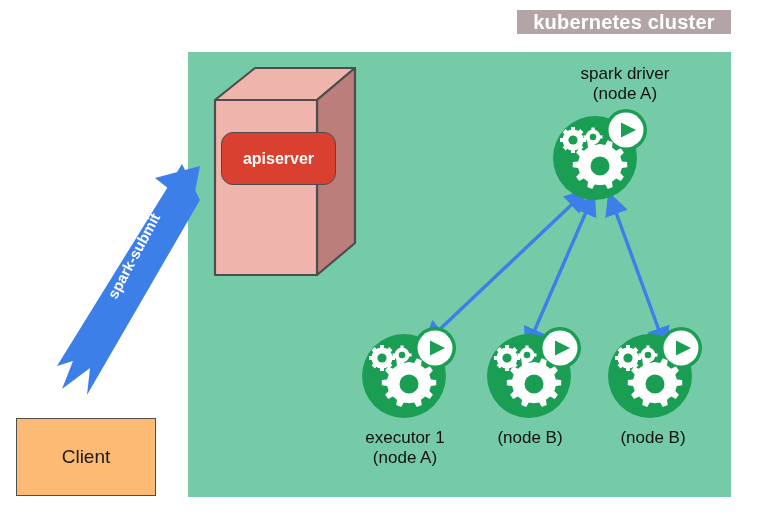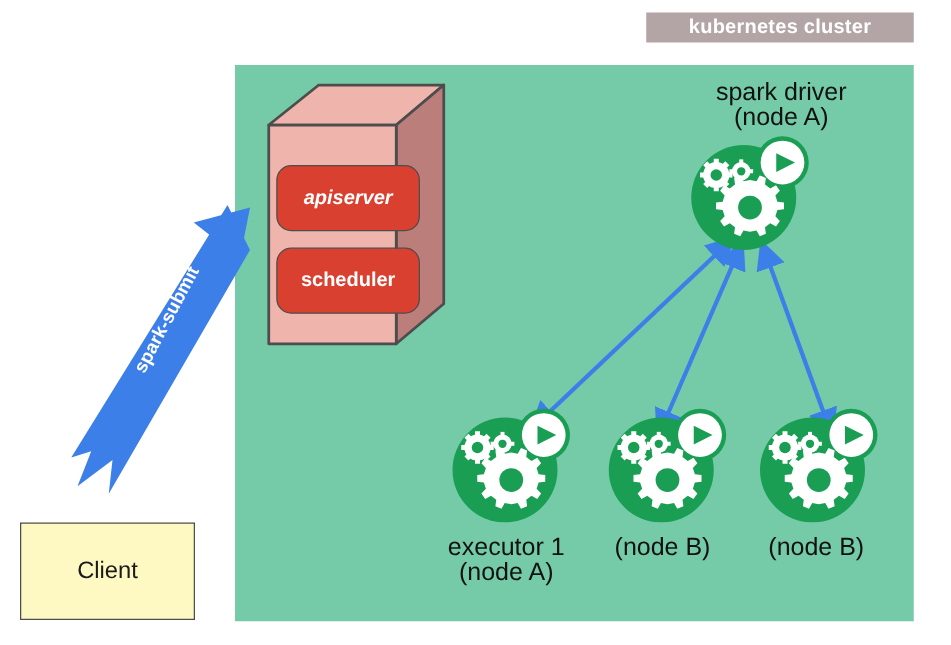--- a/index.html
+++ b/index.html
@@ -30,36 +30,36 @@
     height: 445px;
     background: #75CBA8;
   }
   #cluster-badge {
     left: 517px;
     top: 10px;
     width: 214px;
     height: 24px;
     background: #B3A5A5;
     color: #ffffff;
-    font-size: 16px;
+    font-size: 20px;
     font-weight: bold;
     letter-spacing: 0.2px;
     display: flex;
     align-items: center;
     justify-content: center;
     z-index: 40;
   }
 
   
   #client-box {
     left: 16px;
     top: 418px;
     width: 140px;
     height: 78px;
-    background: #fef9c3;
+    background: #fdba74;
     border: 1px solid #4D4D4D;
     box-sizing: border-box;
     display: flex;
     align-items: center;
     justify-content: center;
   }
   #client-label {
     font-size: 19px;
     color: #1a1a1a;
   }
@@ -108,35 +108,34 @@
     display: flex;
     align-items: center;
     justify-content: center;
     z-index: 16;
   }
   #chip-apiserver {
     left: 221px;
     top: 132px;
     width: 115px;
     height: 53px;
-    font-style: italic;
   }
   #chip-scheduler {
     left: 221px;
     top: 198px;
     width: 115px;
     height: 53px;
   }
 
   
   .node-icon { z-index: 20; }
   .node-label {
     position: absolute;
     text-align: center;
-    font-size: 20px;
+    font-size: 17px;
     color: #111111;
     line-height: 20px;
     z-index: 22;
     white-space: nowrap;
   }
 
   #driver-label { left: 520px; top: 64px; width: 210px; }
   #driver-icon  { left: 550px; top: 108px; width: 100px; height: 92px; }
 
   #executor1-icon  { left: 359px; top: 326px; width: 100px; height: 92px; }
@@ -175,23 +174,20 @@
 
     <polygon points="15,40 55,8 155,8 117,40" fill="#EFB5AD" stroke="#4D4D4D" stroke-width="2.2" stroke-linejoin="round"></polygon>
 
     <polygon points="117,40 155,8 155,183 117,215" fill="#BC7E7A" stroke="#4D4D4D" stroke-width="2.2" stroke-linejoin="round"></polygon>
 
     <rect x="15" y="40" width="102" height="175" fill="#EFB5AD" stroke="#4D4D4D" stroke-width="2.2" stroke-linejoin="round"></rect>
   </svg>
 
   <div class="abs cube-chip" id="chip-apiserver">
     <span>apiserver</span>
-  </div>
-  <div class="abs cube-chip" id="chip-scheduler">
-    <span>scheduler</span>
   </div>
 
   <svg class="abs" id="connectors" viewBox="0 0 761 516">
     <defs>
       <marker id="ahead" markerWidth="7" markerHeight="7" refX="5.6" refY="3.5" orient="auto" markerUnits="strokeWidth">
         <path d="M0,0 L7,3.5 L0,7 z" fill="#3D7FE8"></path>
       </marker>
       <marker id="atail" markerWidth="7" markerHeight="7" refX="1.4" refY="3.5" orient="auto-start-reverse" markerUnits="strokeWidth">
         <path d="M0,0 L7,3.5 L0,7 z" fill="#3D7FE8"></path>
       </marker>

